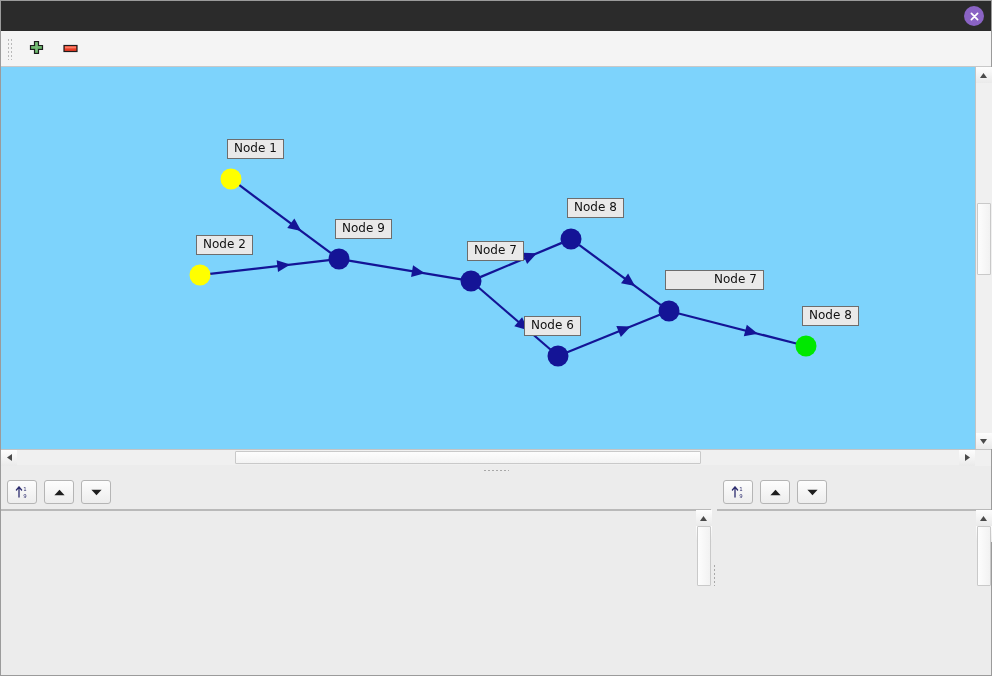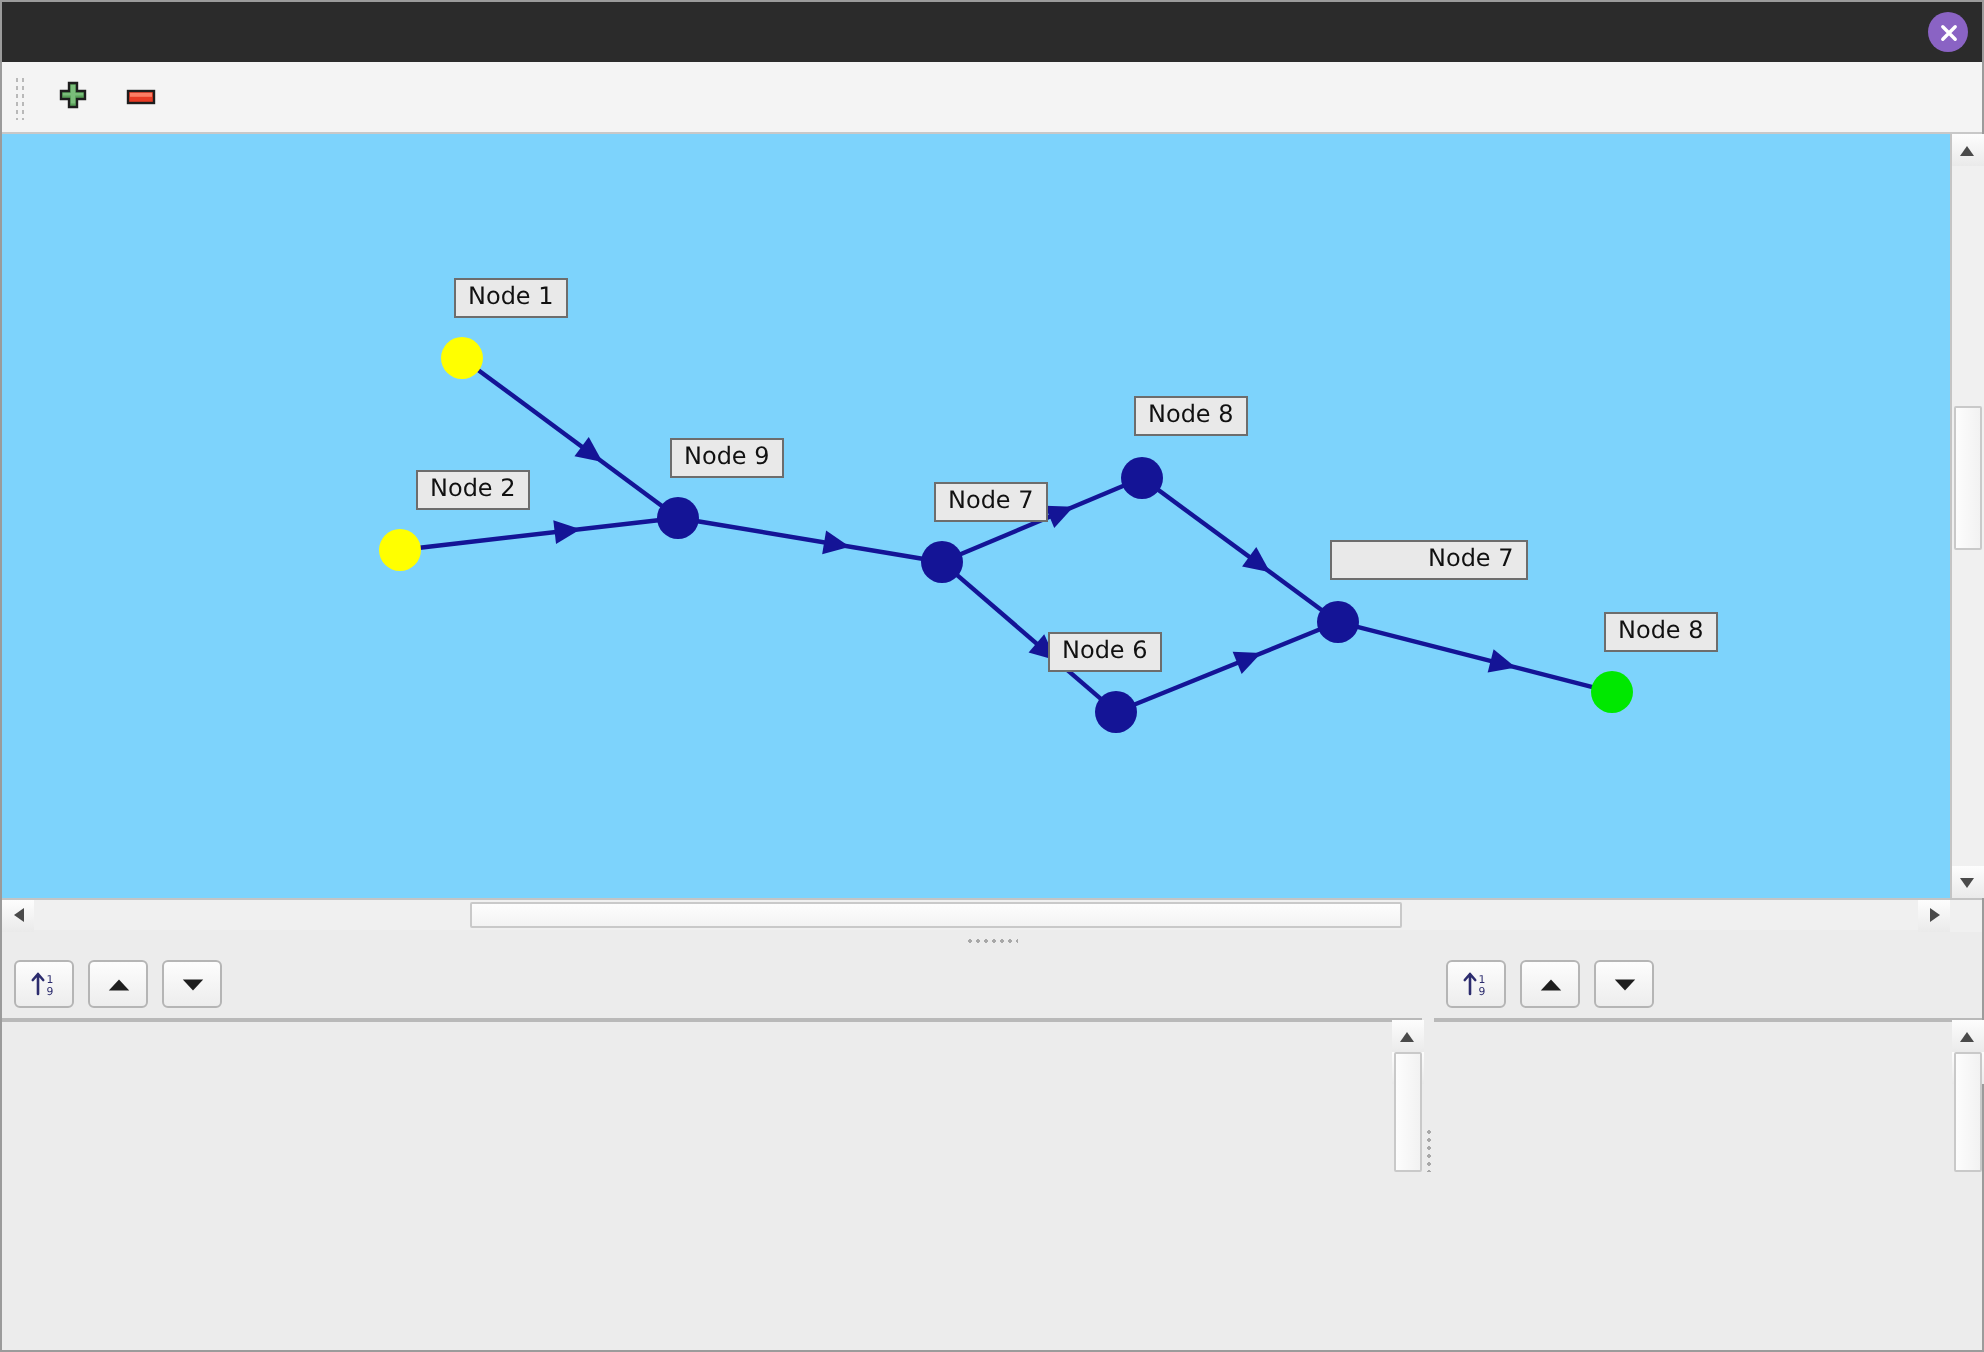--- a/index.html
+++ b/index.html
@@ -231,21 +231,21 @@
             <circle cx="199" cy="208" r="10.5" fill="#ffff00"></circle>
             <circle cx="338" cy="192" r="10.5" fill="#141496"></circle>
             <circle cx="470" cy="214" r="10.5" fill="#141496"></circle>
             <circle cx="570" cy="172" r="10.5" fill="#141496"></circle>
             <circle cx="557" cy="289" r="10.5" fill="#141496"></circle>
             <circle cx="668" cy="244" r="10.5" fill="#141496"></circle>
             <circle cx="805" cy="279" r="10.5" fill="#00e800"></circle>
           </svg>
         <div id="graph-labels">
             <div class="node-label" style="left: 226px; top: 72px;">Node 1</div>
-            <div class="node-label" style="left: 207px; top: 168px;">Node 2</div>
+            <div class="node-label" style="left: 195px; top: 168px;">Node 2</div>
             <div class="node-label" style="left: 334px; top: 152px;">Node 9</div>
             <div class="node-label" style="left: 466px; top: 174px;">Node 7</div>
             <div class="node-label" style="left: 566px; top: 131px;">Node 8</div>
             <div class="node-label" style="left: 523px; top: 249px;">Node 6</div>
             <div class="node-label" style="left: 664px; top: 203px; padding-left: 48px;">Node 7</div>
             <div class="node-label" style="left: 801px; top: 239px;">Node 8</div>
           </div>
       </div>
       <div class="vscroll">
         <div class="sb-arrow">

